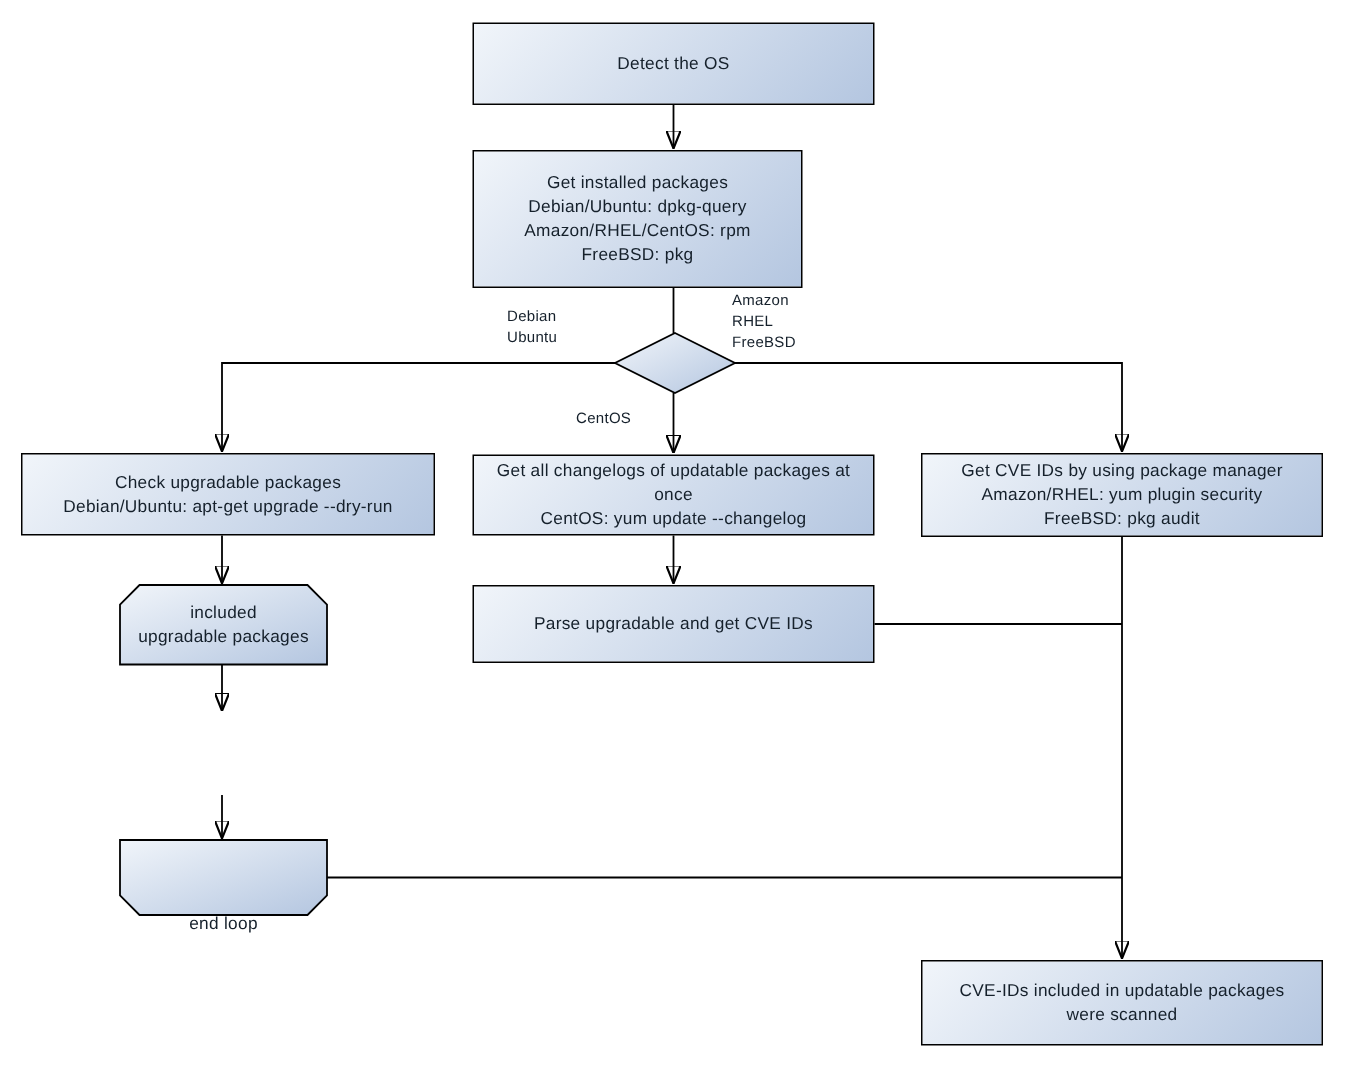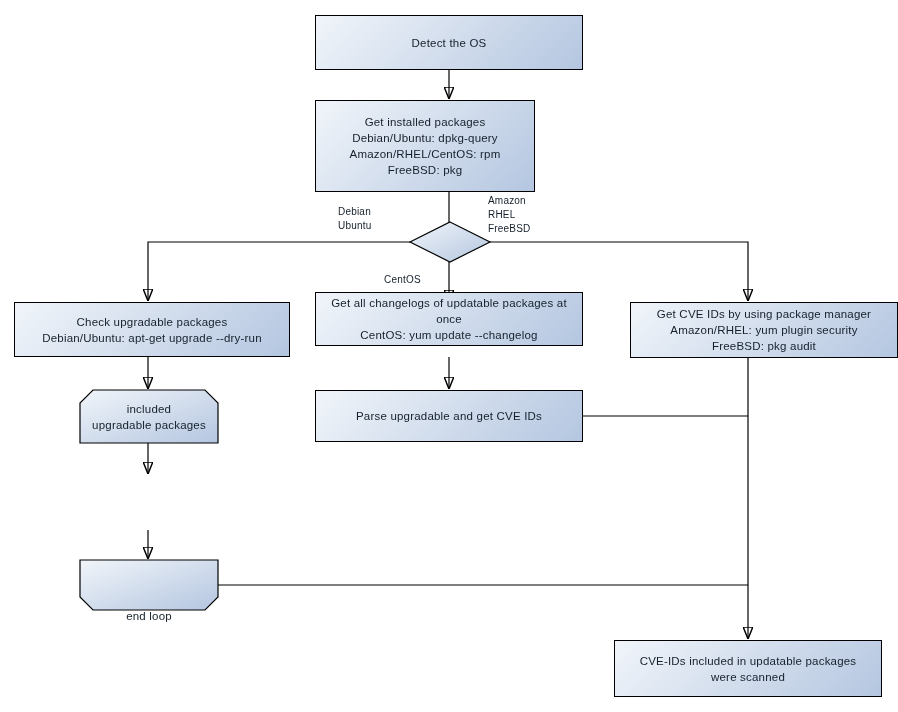--- a/index.html
+++ b/index.html
@@ -79,26 +79,26 @@
 
   <div class="node box" style="left:14px;top:302px;width:276px;height:55px;">Check upgradable packages
 Debian/Ubuntu: apt-get upgrade --dry-run</div>
 
   <div class="node shape-label" style="left:80px;top:390px;width:138px;height:53px;">included
 upgradable packages</div>
 
 
   <div class="node shape-label" style="left:80px;top:591px;width:138px;height:50px;">end loop</div>
 
-  <div class="node box" style="left:315px;top:292px;width:268px;height:54px;padding:15px 1px;text-align:center;">Get all changelogs of updatable packages at once
+  <div class="node box" style="left:315px;top:303px;width:268px;height:54px;padding:15px 1px;text-align:center;">Get all changelogs of updatable packages at once
 CentOS: yum update --changelog</div>
 
   <div class="node box" style="left:315px;top:390px;width:268px;height:52px;">Parse upgradable and get CVE IDs</div>
 
-  <div class="node box" style="left:614px;top:302px;width:268px;height:56px;margin-left:16px;">Get CVE IDs by using package manager
+  <div class="node box" style="left:614px;top:302px;width:268px;height:56px;">Get CVE IDs by using package manager
 Amazon/RHEL: yum plugin security
 FreeBSD: pkg audit</div>
 
   <div class="node box" style="left:614px;top:640px;width:268px;height:57px;">CVE-IDs included in updatable packages
 were scanned</div>
 
   <div class="edge-label" style="left:338px;top:205px;width:72px;">Debian
 Ubuntu</div>
 
   <div class="edge-label" style="left:488px;top:194px;width:72px;">Amazon

